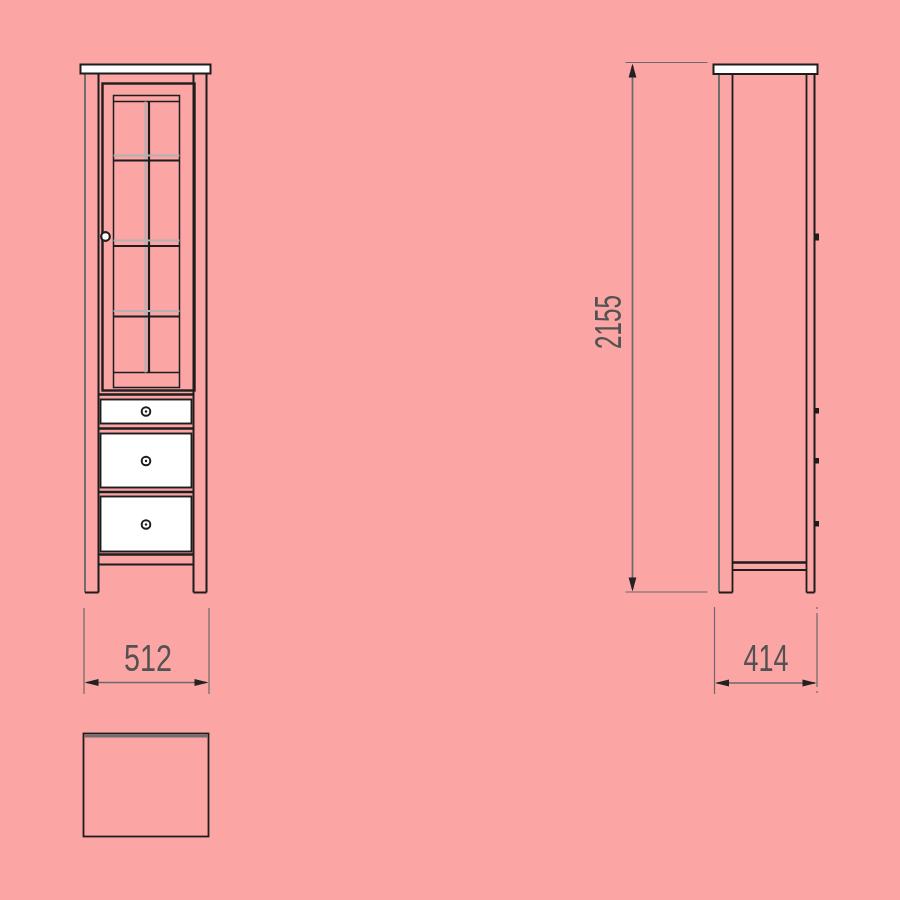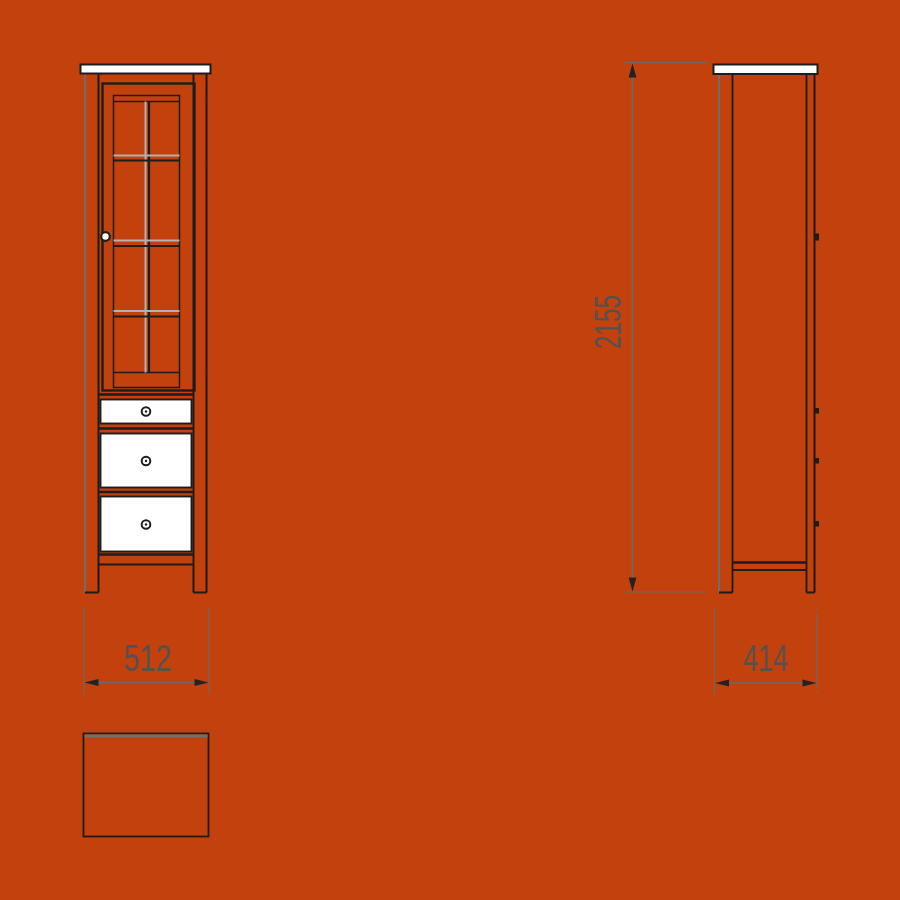--- a/index.html
+++ b/index.html
@@ -1,16 +1,16 @@
 <!DOCTYPE html>
 <html><head>
 <meta charset="utf-8">
 <style>
   html,body{margin:0;padding:0;background:#ffffff;}
-  .stage{position:relative;width:900px;height:900px;background:#c2410c;overflow:hidden;}
+  .stage{position:relative;width:900px;height:900px;background:#fca5a5;overflow:hidden;}
   svg{display:block;}
   
   .ln  {stroke:#1d1d1d;fill:none;}
   .ln2 {stroke:#1d1d1d;fill:#ffffff;}
   .soft{stroke:#6e6e6e;fill:none;}
   .lite{stroke:#b2b2b2;fill:none;}
   .dim {stroke:#6a6a6a;fill:none;}
   .arr {fill:#222222;stroke:none;}
   .knob{stroke:#1d1d1d;fill:#ffffff;}
   .dot {fill:#1d1d1d;stroke:none;}

